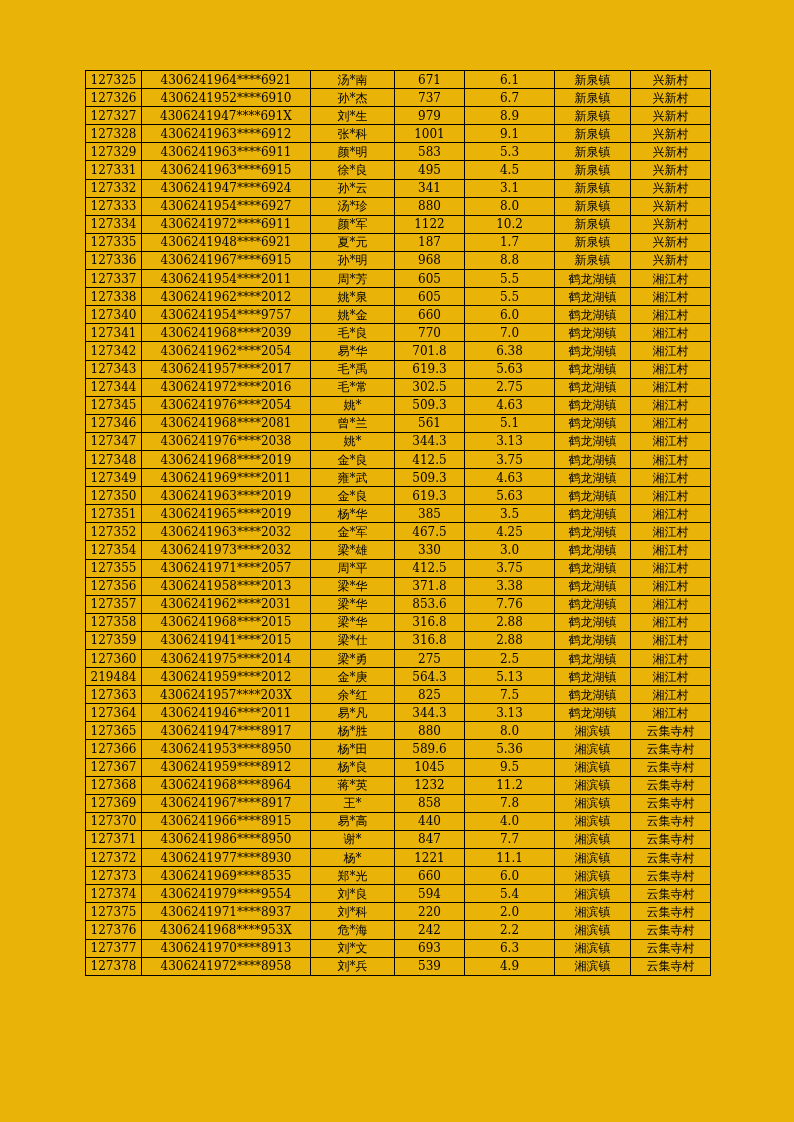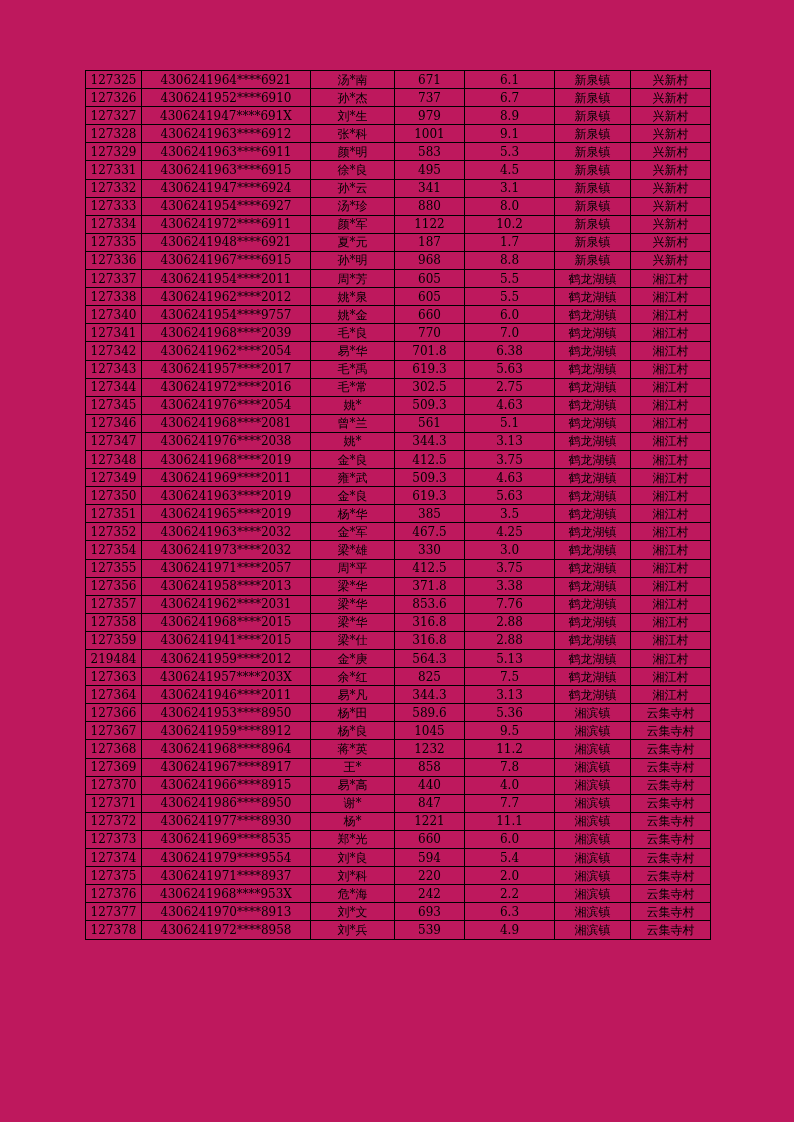--- a/index.html
+++ b/index.html
@@ -4,21 +4,21 @@
 <style>
   html, body {
     margin: 0;
     padding: 0;
     background: #ffffff;
   }
   .page {
     position: relative;
     width: 794px;
     height: 1122px;
-    background: #be185d;
+    background: #eab308;
     font-family: "DejaVu Serif", "Liberation Serif", serif;
     overflow: hidden;
   }
   table.records {
     position: absolute;
     left: 85px;
     top: 70px;
     width: 625px;
     border-collapse: collapse;
     table-layout: fixed;
@@ -340,20 +340,29 @@
         <tr>
           <td>127359</td>
           <td>4306241941****2015</td>
           <td>梁*仕</td>
           <td>316.8</td>
           <td>2.88</td>
           <td>鹤龙湖镇</td>
           <td>湘江村</td>
         </tr>
         <tr>
+          <td>127360</td>
+          <td>4306241975****2014</td>
+          <td>梁*勇</td>
+          <td>275</td>
+          <td>2.5</td>
+          <td>鹤龙湖镇</td>
+          <td>湘江村</td>
+        </tr>
+        <tr>
           <td>219484</td>
           <td>4306241959****2012</td>
           <td>金*庚</td>
           <td>564.3</td>
           <td>5.13</td>
           <td>鹤龙湖镇</td>
           <td>湘江村</td>
         </tr>
         <tr>
           <td>127363</td>
@@ -367,20 +376,29 @@
         <tr>
           <td>127364</td>
           <td>4306241946****2011</td>
           <td>易*凡</td>
           <td>344.3</td>
           <td>3.13</td>
           <td>鹤龙湖镇</td>
           <td>湘江村</td>
         </tr>
         <tr>
+          <td>127365</td>
+          <td>4306241947****8917</td>
+          <td>杨*胜</td>
+          <td>880</td>
+          <td>8.0</td>
+          <td>湘滨镇</td>
+          <td>云集寺村</td>
+        </tr>
+        <tr>
           <td>127366</td>
           <td>4306241953****8950</td>
           <td>杨*田</td>
           <td>589.6</td>
           <td>5.36</td>
           <td>湘滨镇</td>
           <td>云集寺村</td>
         </tr>
         <tr>
           <td>127367</td>

